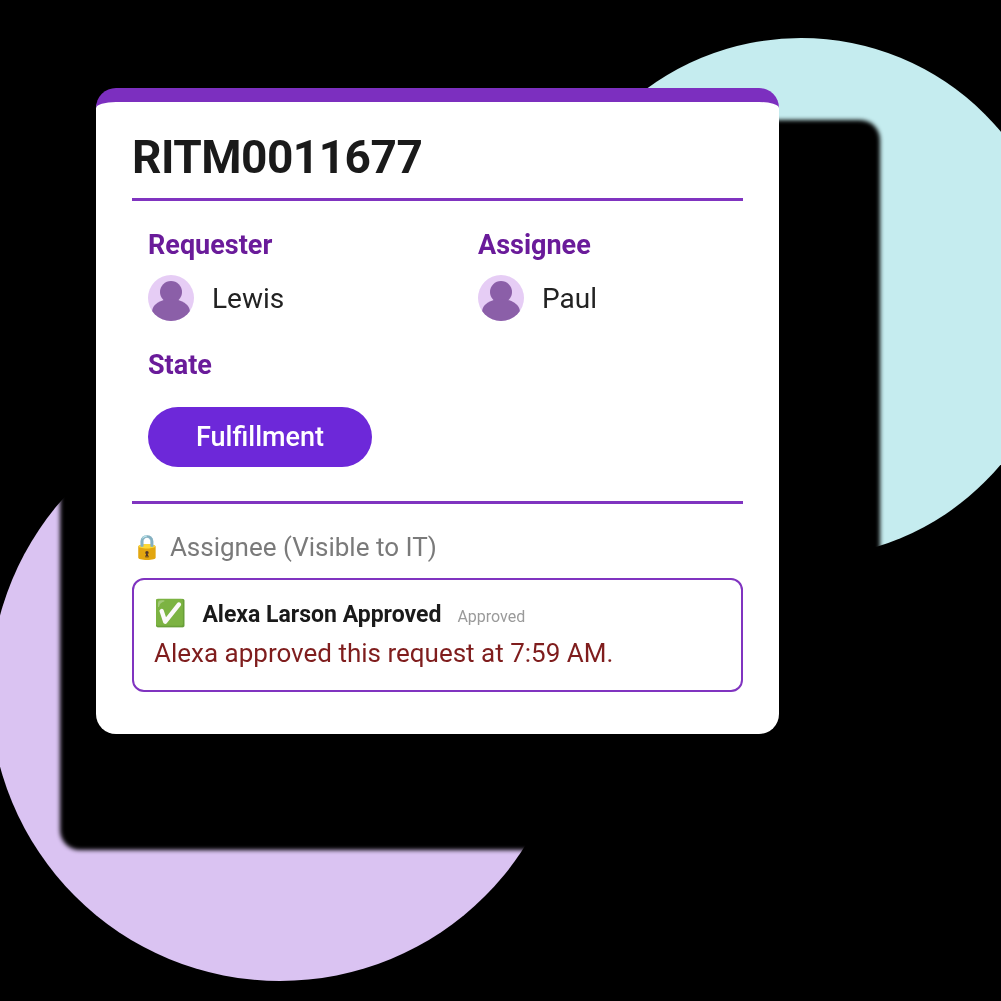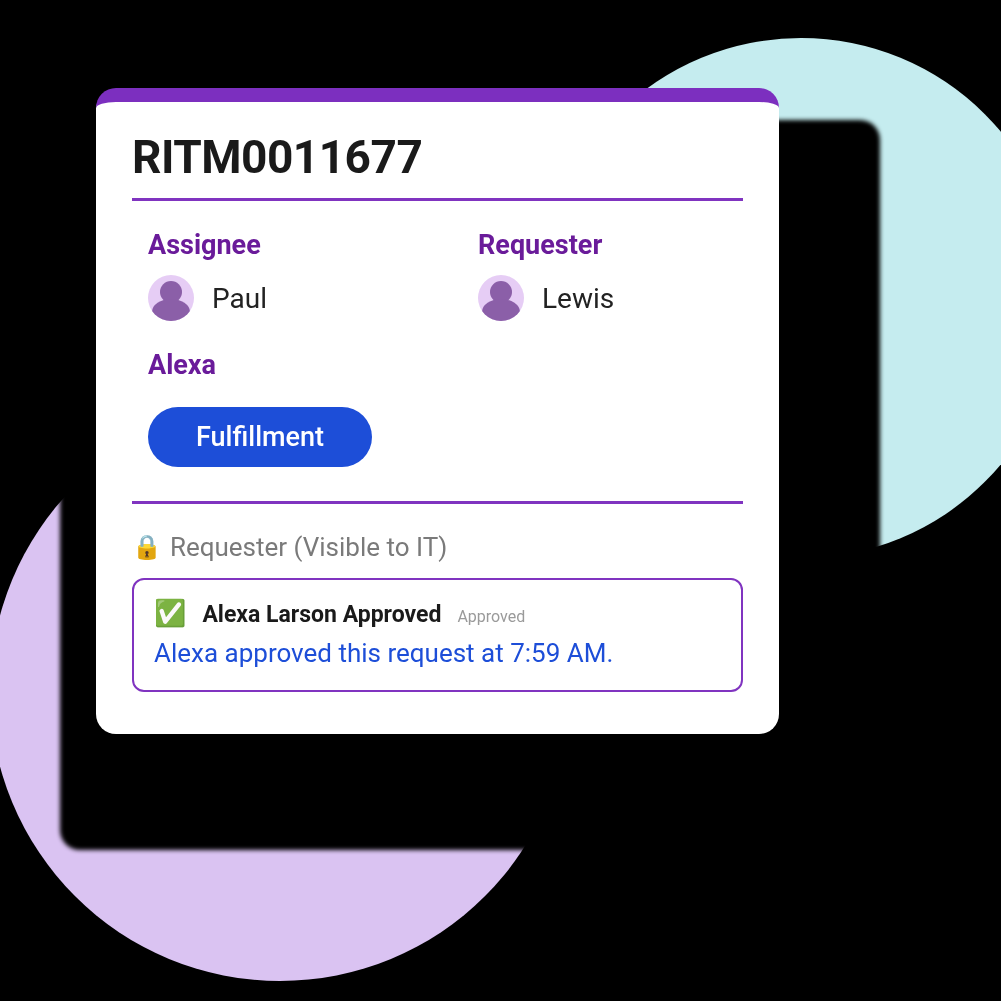--- a/index.html
+++ b/index.html
@@ -115,21 +115,21 @@
   .person-name {
     font-size: 28px;
     color: #222;
   }
   .state-section {
     padding-left: 16px;
     margin-bottom: 34px;
   }
   .state-pill {
     display: inline-block;
-    background: #1d4ed8;
+    background: #6d28d9;
     color: #fff;
     font-size: 27px;
     font-weight: 500;
     padding: 14px 48px;
     border-radius: 999px;
     margin-top: 12px;
   }
   .approvals-label {
     display: flex;
     align-items: center;
@@ -159,68 +159,68 @@
     font-size: 23px;
     font-weight: 700;
     color: #1a1a1a;
   }
   .approval-status {
     font-size: 16px;
     color: #9a9a9a;
   }
   .approval-body {
     font-size: 26px;
-    color: #1d4ed8;
+    color: #7f1d1d;
   }
 </style>
 </head>
 <body>
 
 <div class="bg-circle-teal"></div>
 <div class="bg-circle-lavender"></div>
 <div class="card-shadow"></div>
 
 <div class="card">
   <div class="card-inner">
     <h1 class="ticket-title">RITM0011677</h1>
     <div class="hr"></div>
 
     <div class="fields-row">
+      <div class="field">
+        <div class="field-label">Requester</div>
+        <div class="person">
+          <div class="avatar">
+            <div class="avatar-head"></div>
+              <div class="avatar-body"></div>
+          </div>
+          <span class="person-name">Lewis</span>
+        </div>
+      </div>
       <div class="field">
         <div class="field-label">Assignee</div>
         <div class="person">
           <div class="avatar">
             <div class="avatar-head"></div>
               <div class="avatar-body"></div>
           </div>
           <span class="person-name">Paul</span>
         </div>
       </div>
-      <div class="field">
-        <div class="field-label">Requester</div>
-        <div class="person">
-          <div class="avatar">
-            <div class="avatar-head"></div>
-              <div class="avatar-body"></div>
-          </div>
-          <span class="person-name">Lewis</span>
-        </div>
-      </div>
     </div>
 
     <div class="state-section">
-      <div class="field-label">Alexa</div>
+      <div class="field-label">State</div>
       <div class="state-pill">Fulfillment</div>
     </div>
 
     <div class="hr"></div>
 
     <div class="approvals-label">
       <span class="lock-icon">🔒</span>
-      <span>Requester (Visible to IT)</span>
+      <span>Assignee (Visible to IT)</span>
     </div>
 
     <div class="approval-box">
       <div class="approval-header">
         <span class="check-icon">✅</span>
         <span class="approval-title">Alexa Larson Approved</span>
         <span class="approval-status">Approved</span>
       </div>
       <div class="approval-body">Alexa approved this request at 7:59 AM.</div>
     </div>

